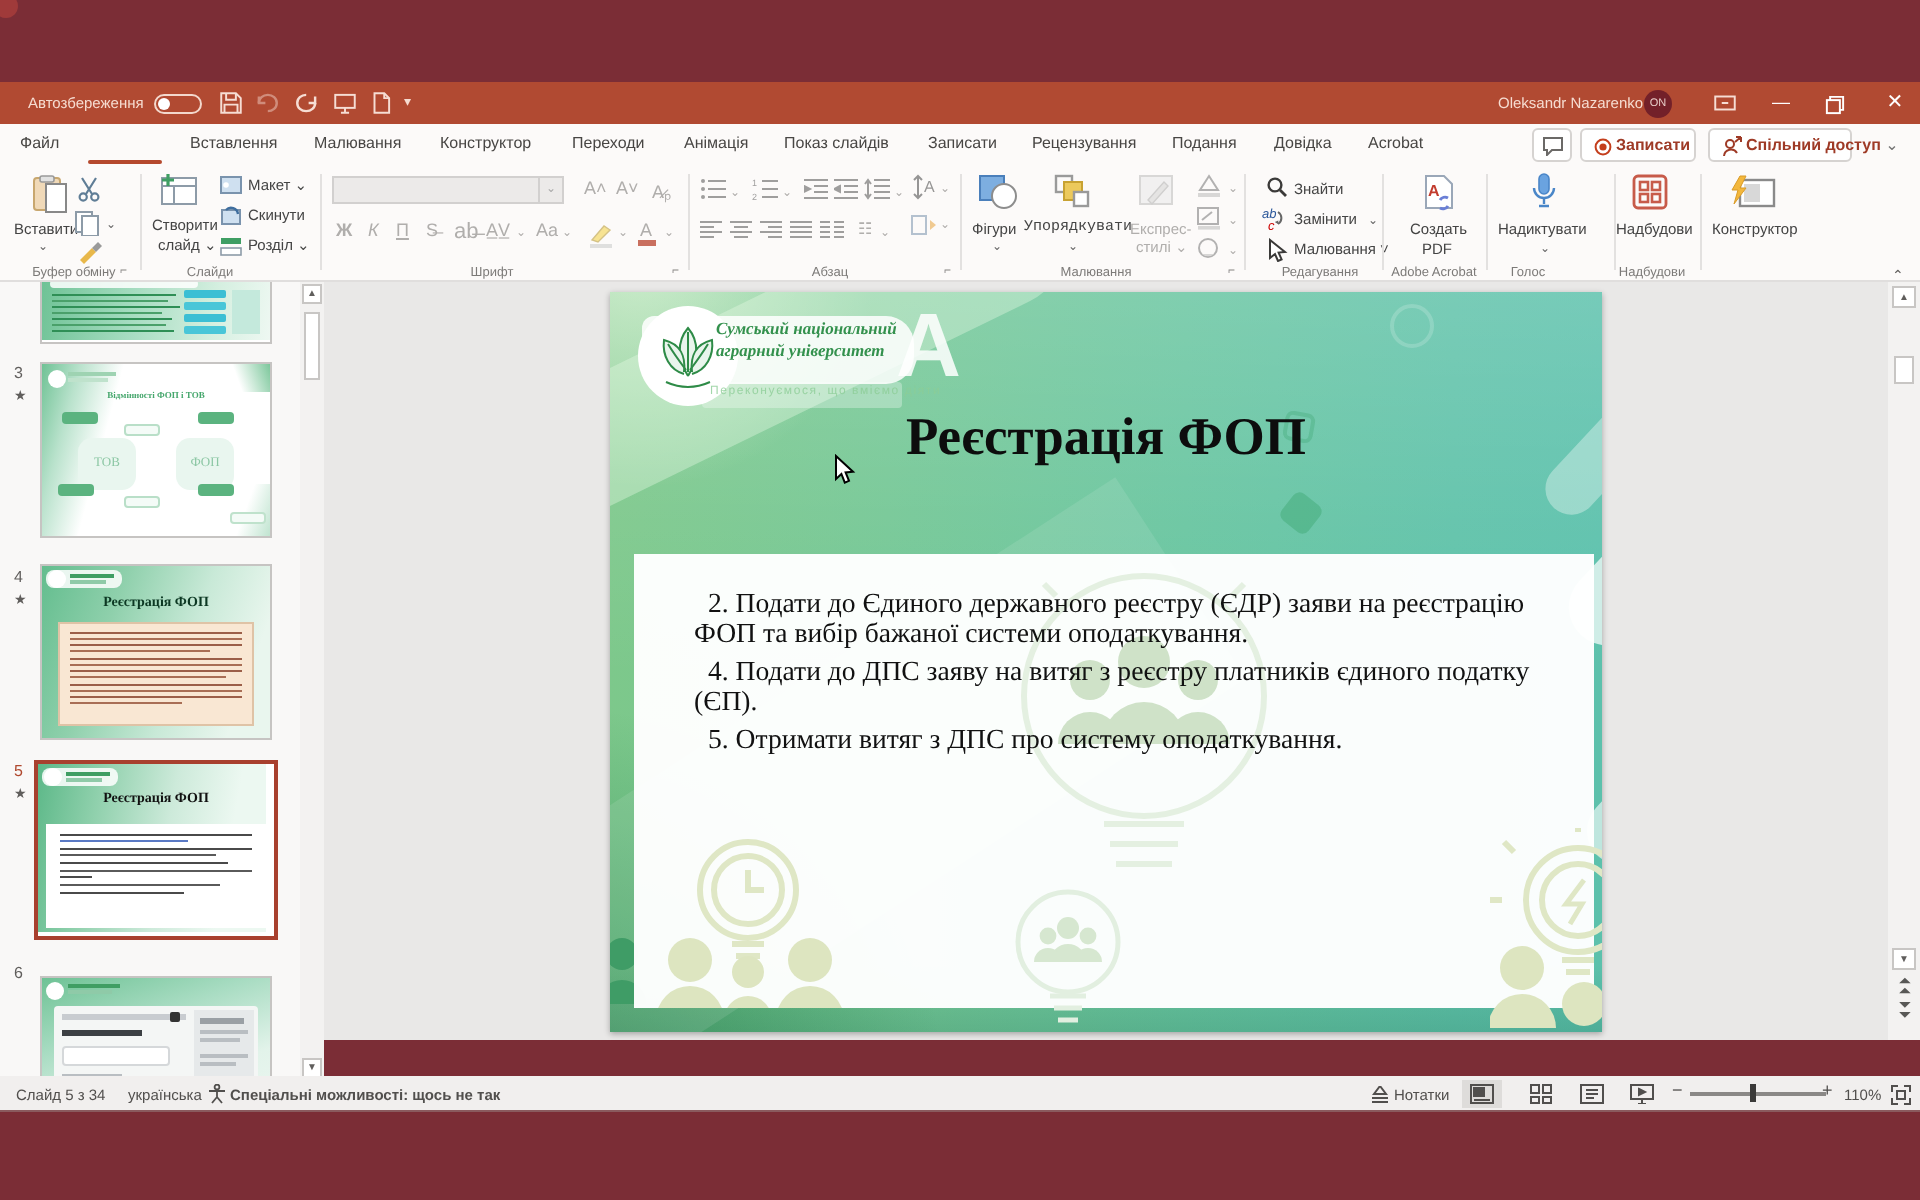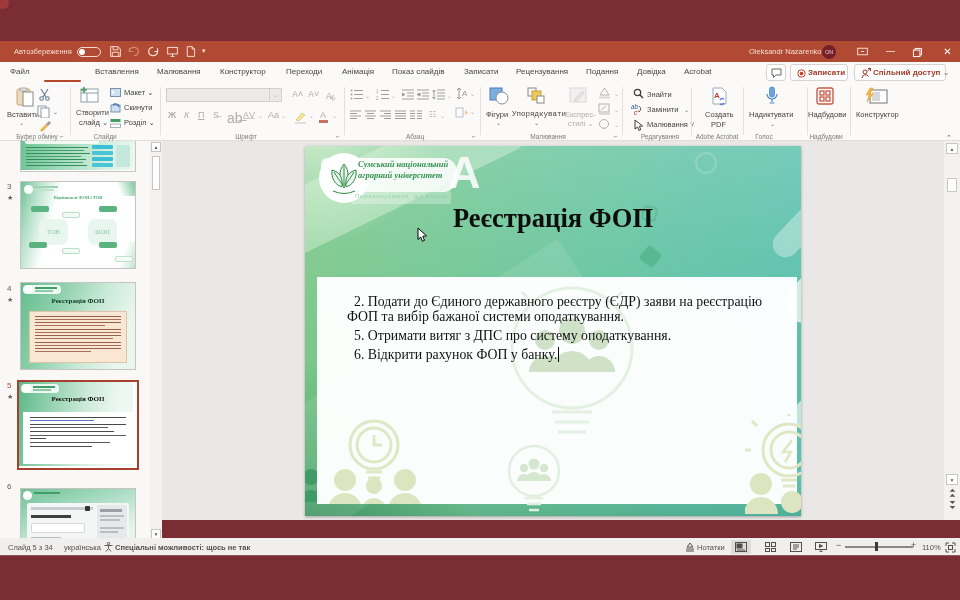--- a/index.html
+++ b/index.html
@@ -136,21 +136,21 @@
     <div class="tab" style="left:637px;">Довідка</div>
     <div class="tab" style="left:684px;">Acrobat</div>
     <div id="tabunderline"></div>
     <div class="topbtn" style="left:766px; width:20px;"><svg style="margin:3px 0 0 4px;" width="11" height="10" viewBox="0 0 11 10">
           <path d="M1 1 h9 v6 h-5 l-2.5 2.5 v-2.5 h-1.5 z" fill="none" stroke="#6b6967" stroke-width="1"></path>
         </svg></div>
     <div class="topbtn" style="left:790px; width:58px;"><svg style="margin:4px 2px 0 6px; vertical-align:top;" width="9" height="9" viewBox="0 0 9 9">
           <circle cx="4.5" cy="4.5" r="3.7" fill="none" stroke="#c43e1c" stroke-width="1"></circle>
           <circle cx="4.5" cy="4.5" r="1.8" fill="#c43e1c"></circle>
         </svg>Записати</div>
-    <div class="topbtn" style="left:854px; width:92px;"><svg style="margin:3px 2px 0 6px; vertical-align:top;" width="10" height="11" viewBox="0 0 10 11">
+    <div class="topbtn" style="left:854px; width:72px;"><svg style="margin:3px 2px 0 6px; vertical-align:top;" width="10" height="11" viewBox="0 0 10 11">
           <g fill="none" stroke="#9e3a26" stroke-width="1">
             <circle cx="4" cy="4" r="2"></circle>
             <path d="M1 10 a3.5 3.5 0 0 1 6.5 -1.5"></path>
             <path d="M6.5 3 L9.5 0.5 M9.5 0.5 v2.5 M9.5 0.5 h-2.5"></path>
           </g>
         </svg>Спільний доступ <span style="font-weight:normal; color:#777;">⌄</span></div>
   </div>
 
   <div id="ribbon">
     <div class="rlabel" style="left:8px; width:58px;">Буфер обміну</div>
@@ -216,21 +216,21 @@
     <div class="abs" style="left:166px; top:4px; width:104px; height:14px; background:#eceae9; border:1px solid #d2d0cf;"></div>
     <div class="abs" style="left:270px; top:4px; width:12px; height:14px; background:#eceae9; border:1px solid #d2d0cf; border-left:none; font-size:6px; color:#aaa; text-align:center; line-height:13px;">⌄</div>
     <div class="abs" style="left:246px; top:4px; width:1px; height:14px;"></div>
     <div class="rtext dim" style="left:292px; top:5px; font-size:9px;">A˄</div>
     <div class="rtext dim" style="left:308px; top:5px; font-size:9px;">A˅</div>
     <div class="rtext dim" style="left:326px; top:5px; font-size:9px;">A̷ₚ</div>
     <div class="rtext dim" style="left:168px; top:26px; font-size:9px; font-weight:bold;">Ж</div>
     <div class="rtext dim" style="left:184px; top:26px; font-size:9px; font-style:italic;">К</div>
     <div class="rtext dim" style="left:198px; top:26px; font-size:9px; text-decoration:underline;">П</div>
     <div class="rtext dim" style="left:213px; top:26px; font-size:9px;">S̶</div>
-    <div class="rtext dim" style="left:227px; top:26px; font-size:14px;">ab̶</div>
+    <div class="rtext dim" style="left:227px; top:26px; font-size:11px;">ab̶</div>
     <div class="rtext dim" style="left:243px; top:26px; font-size:9px;">A̲V̲</div>
     <div class="rtext dim" style="left:258px; top:28px; font-size:6px;">⌄</div>
     <div class="rtext dim" style="left:268px; top:26px; font-size:9px;">Aa</div>
     <div class="rtext dim" style="left:281px; top:28px; font-size:6px;">⌄</div>
     <svg class="ricon" style="left:294px; top:27px;" width="13" height="13" viewBox="0 0 13 13" opacity="0.55">
       <path d="M2 9 L8 2 L11 4 L5 10 Z" fill="#f3d23e" stroke="#b5952a" stroke-width="0.7"></path>
         <rect x="1" y="11" width="11" height="2" fill="#c9c9c9"></rect>
     </svg>
     <div class="rtext dim" style="left:309px; top:28px; font-size:6px;">⌄</div>
     <div class="rtext dim" style="left:320px; top:26px; font-size:9px;">A</div>
@@ -645,22 +645,22 @@
     </svg>
     <div class="abs" style="left:53px; top:13px; font-family:'Liberation Serif',serif; font-style:italic; font-weight:bold; font-size:8.5px; line-height:10.5px; color:#33914d;">Сумський національний<br>аграрний університет</div>
     <div class="abs" style="left:50px; top:47px; font-size:6px; letter-spacing:0.8px; color:rgba(140,205,150,0.8); white-space:nowrap;">Переконуємося, що вміємо діяти</div>
 
     <div class="abs" style="left:143px; top:1px; font-size:45px; font-weight:bold; color:rgba(255,255,255,0.85); font-family:'Liberation Sans',sans-serif;">А</div>
 
     <div class="abs slidetext" style="left:0; top:57px; width:496px; text-align:center; font-size:26.5px; line-height:30px; font-weight:bold; color:#0d0d0d;">Реєстрація ФОП</div>
 
     <div class="abs slidetext" style="left:42px; top:148px; width:440px;">
       <div style="text-indent:7px; margin-bottom:4px;">2. Подати до Єдиного державного реєстру (ЄДР) заяви на реєстрацію ФОП та вибір бажаної системи оподаткування.</div>
+      <div style="text-indent:7px; margin-bottom:4px;">4. Подати до ДПС заяву на витяг з реєстру платників єдиного податку (ЄП).</div>
       <div style="text-indent:7px; margin-bottom:4px;">5. Отримати витяг з ДПС про систему оподаткування.</div>
-      <div style="text-indent:7px; margin-top:3px;">6. Відкрити рахунок ФОП у банку.<span style="border-right:1px solid #000; margin-left:1px;"></span></div>
     </div>
 
     <svg class="abs" style="left:112px; top:81px;" width="11" height="16" viewBox="0 0 11 16">
       <path d="M1 1 L1 12.5 L3.7 10 L5.4 14.3 L7.5 13.4 L5.8 9.2 L9.5 8.9 Z" fill="#fff" stroke="#000" stroke-width="1"></path>
     </svg>
   </div>
 
   <div id="statusbar">
     <div class="s" style="left:8px;">Слайд 5 з 34</div>
     <div class="s" style="left:64px;">українська</div>

